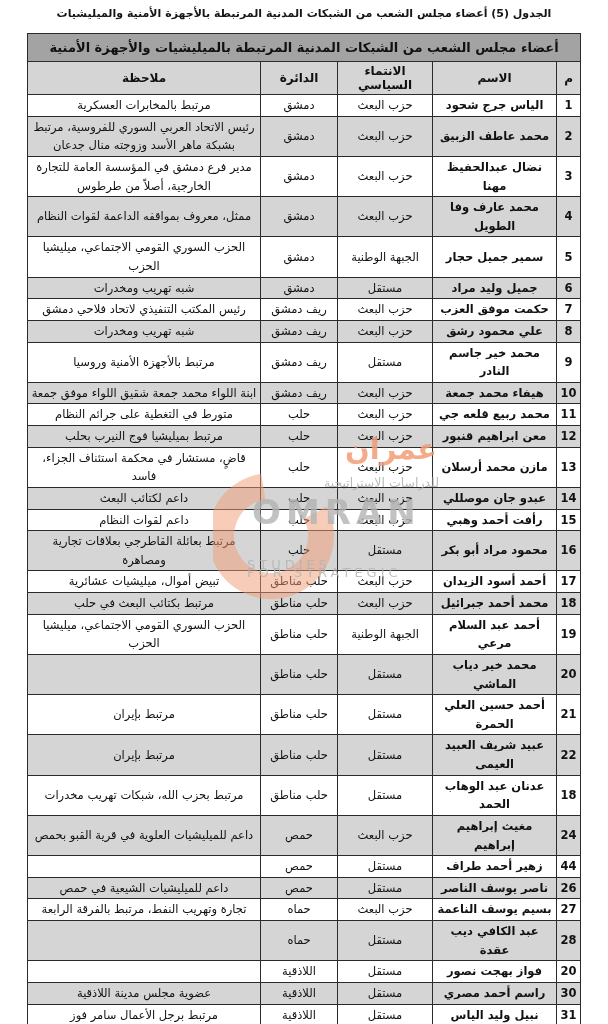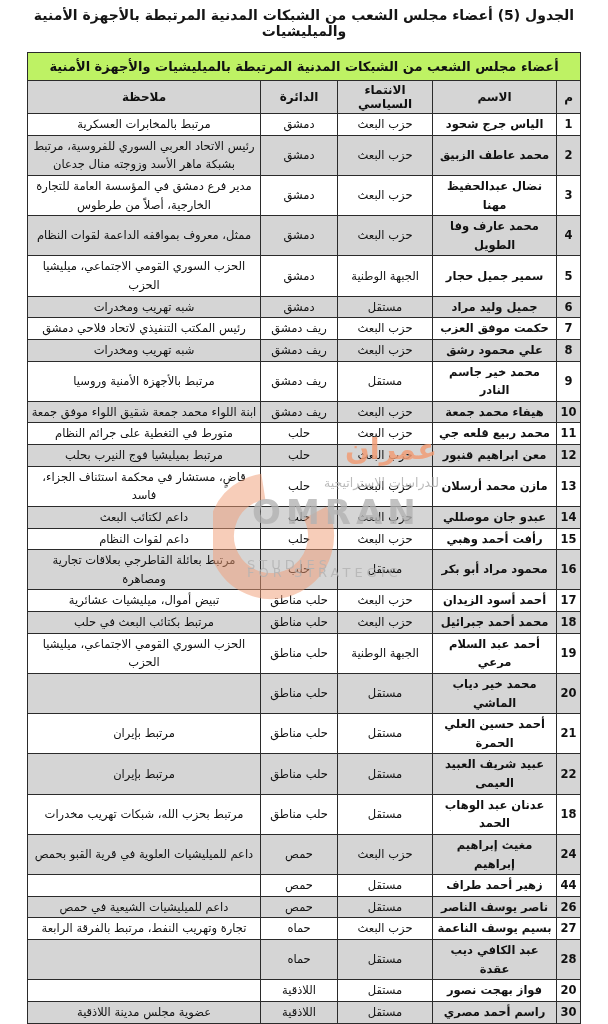--- a/index.html
+++ b/index.html
@@ -8,33 +8,33 @@
     --wm-orange:#f19d76;
     --wm-gray:#b3b3b3;
   }
   html,body{margin:0;padding:0;}
   body{
     width:608px;height:1024px;background:#ffffff;
     font-family:"DejaVu Sans", sans-serif;
     direction:rtl;position:relative;overflow:hidden;color:#111;
   }
   .caption{
-    text-align:center;font-size:14px;font-weight:bold;
+    text-align:center;font-size:11px;font-weight:bold;
     padding-top:7px;color:#151515;
   }
   table.members{
     border-collapse:collapse;margin:13px auto 0;width:553px;table-layout:fixed;
   }
   table.members th,table.members td{
     border:1px solid var(--border);
     text-align:center;vertical-align:middle;padding:1px 3px;
     overflow:hidden;
   }
   tr.title-row th{
-    font-size:13px;font-weight:bold;padding:6px 4px;background:#bef264;
+    font-size:13px;font-weight:bold;padding:6px 4px;background:#a3a3a3;
   }
   tr.header-row th{
     font-size:12px;font-weight:bold;background:var(--shade);padding:2px 2px;
   }
   table.members td{font-size:11.5px;line-height:1.62;}
   td.num{font-weight:bold;font-size:11px;}
   td.name{font-weight:bold;}
   tr.shaded td{background:var(--shade);}
 
   .watermark{

